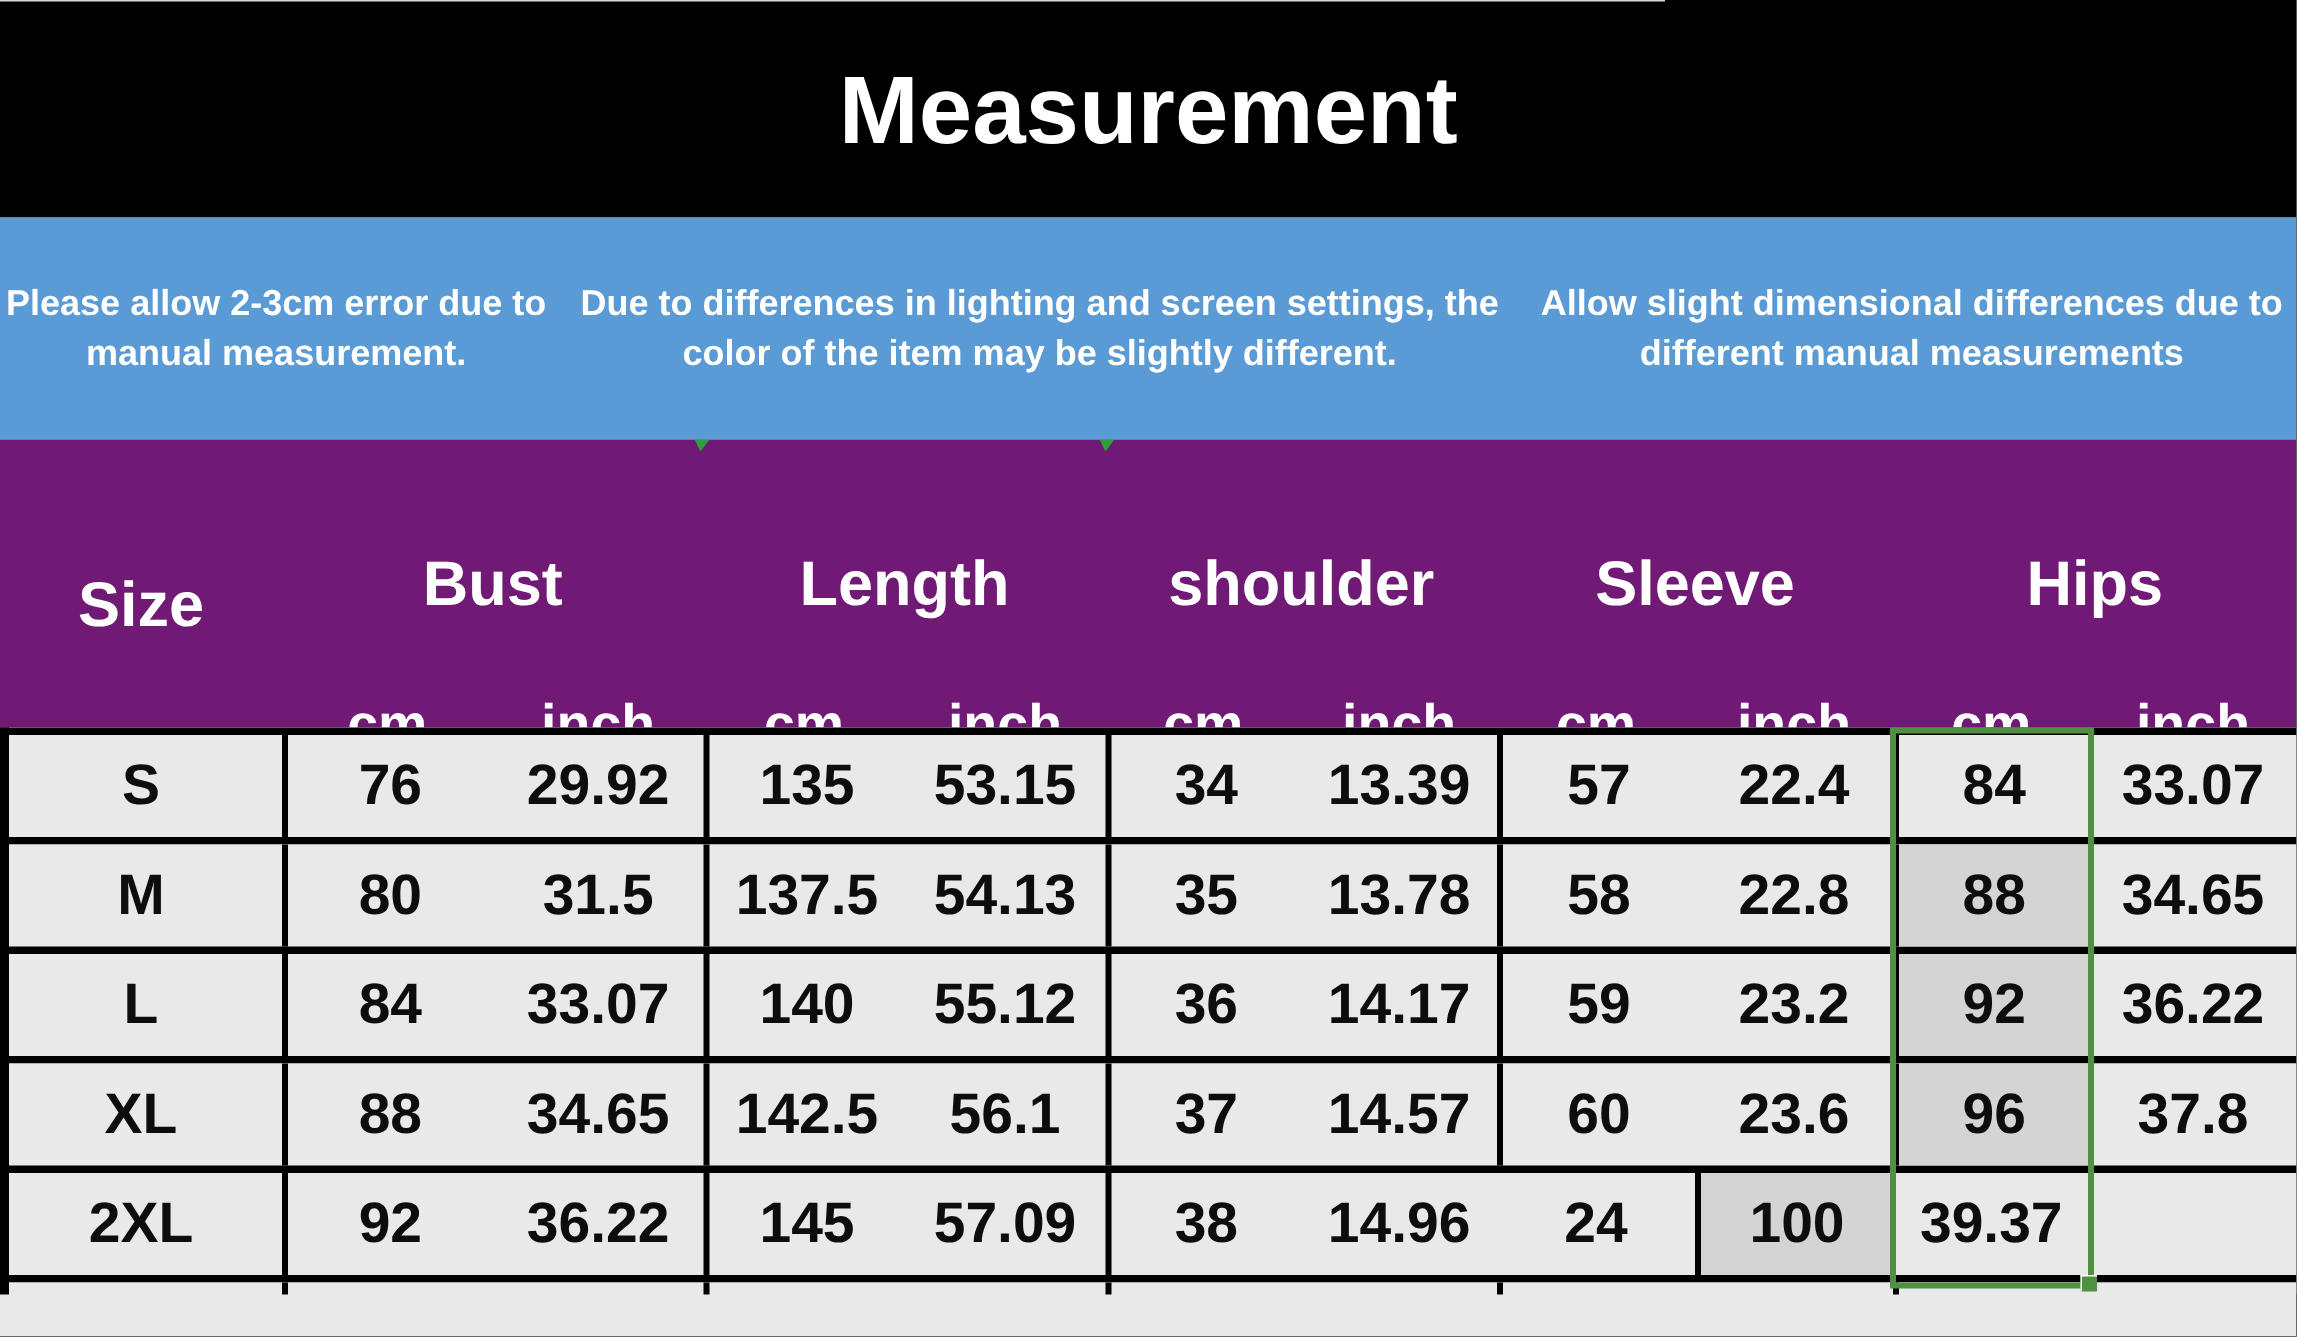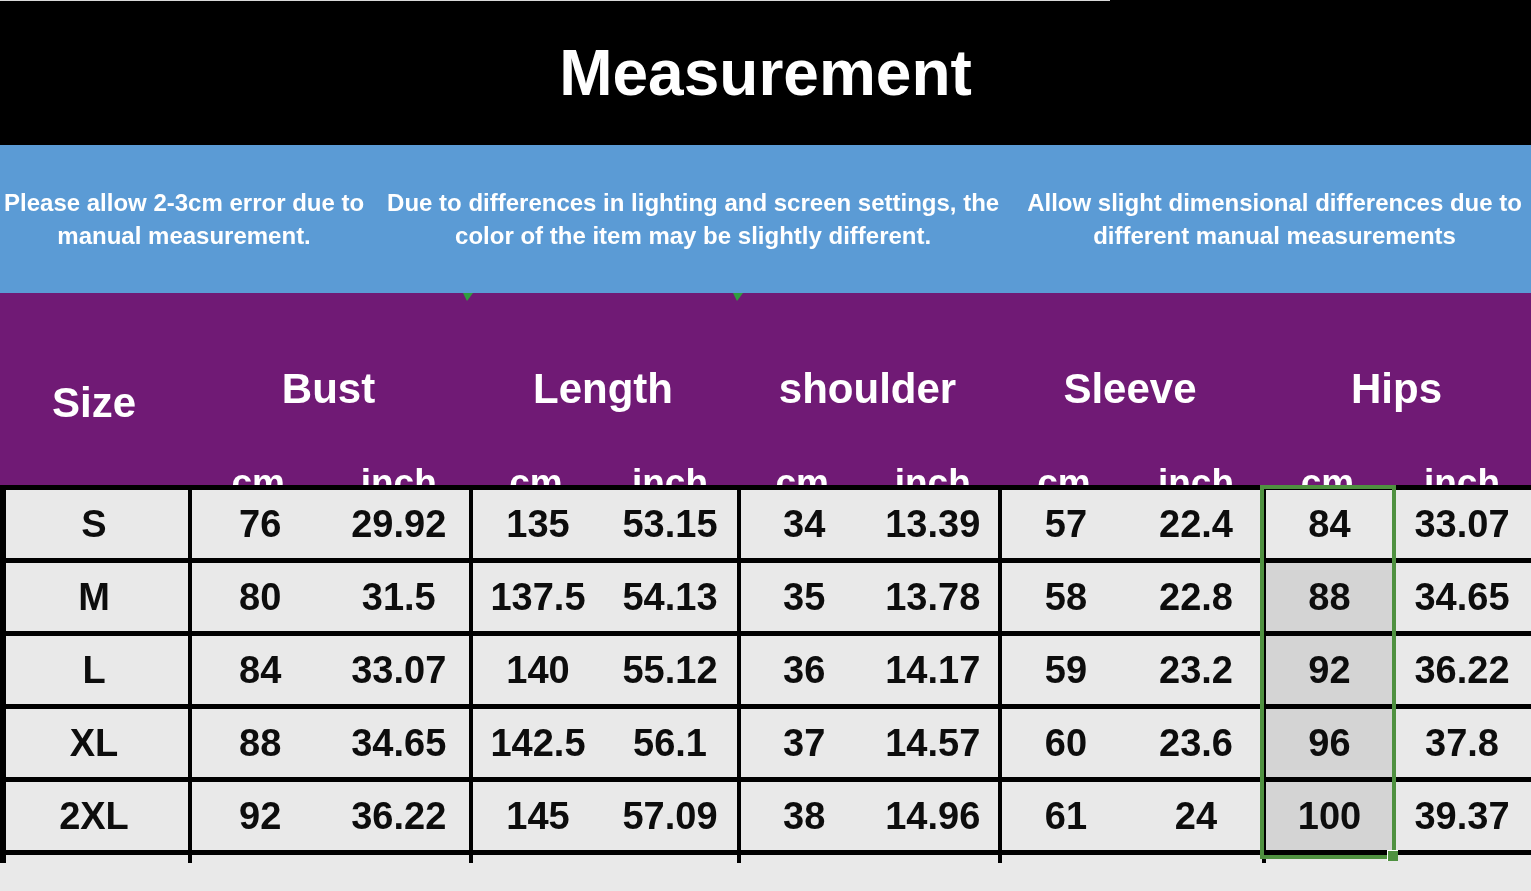--- a/index.html
+++ b/index.html
@@ -147,21 +147,20 @@
       </div>
 
       <div class="row">
         <div class="cell">2XL</div>
         <div class="cell vline">92</div>
         <div class="cell">36.22</div>
         <div class="cell vline">145</div>
         <div class="cell">57.09</div>
         <div class="cell vline">38</div>
         <div class="cell">14.96</div>
-        <div class="cell vline">61</div>
         <div class="cell">24</div>
         <div class="cell vline hips-cm">100</div>
         <div class="cell">39.37</div>
       </div>
 
       <div class="row partial">
         <div class="cell"></div>
         <div class="cell vline"></div>
         <div class="cell"></div>
         <div class="cell vline"></div>

